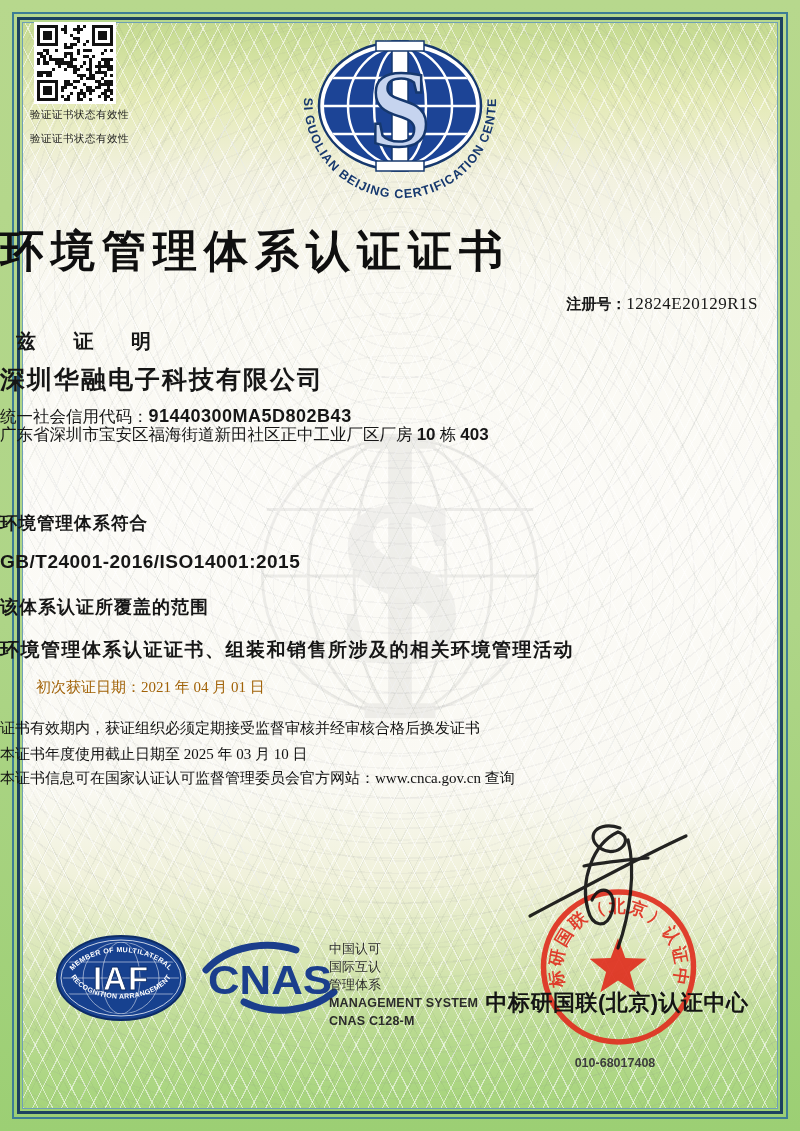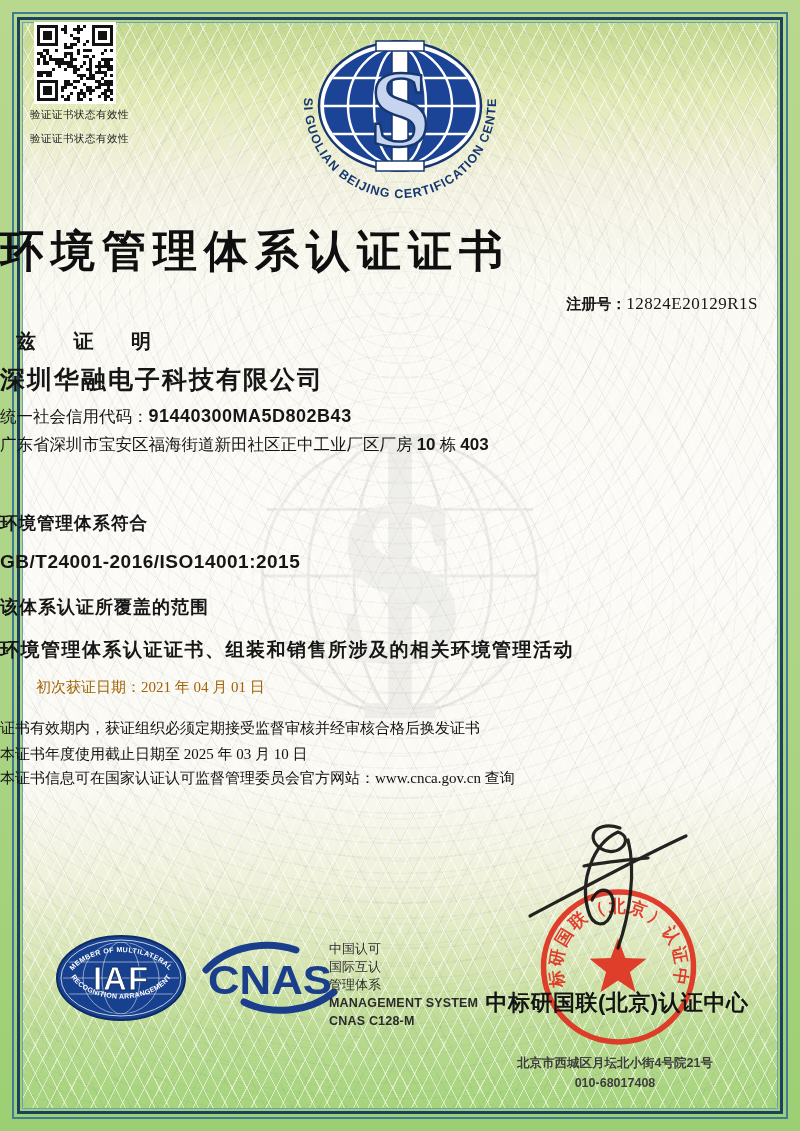--- a/index.html
+++ b/index.html
@@ -43,21 +43,21 @@
 
   
   .cert-title{top:222px;font-size:44px;font-weight:700;letter-spacing:7px;color:#0f0f0f;}
   .reg-line{top:294px;right:42px;font-size:16px;}
   .reg-line .lbl{font-weight:700;font-size:15px;}
   .reg-line .num{font-family:"Liberation Serif",serif;font-size:17px;letter-spacing:.5px;}
   .heading-zz{top:328px;font-size:20px;font-weight:700;letter-spacing:16px;text-indent:16px;}
   .company{top:363px;font-size:25px;font-weight:700;letter-spacing:2px;}
   .credit{top:406px;font-size:16.5px;}
   .credit .code{font-weight:700;font-size:18px;letter-spacing:.5px;margin-top:24px;}
-  .addr{top:434px;font-size:16.5px;}
+  .addr{top:424px;font-size:16.5px;}
   .addr b{font-size:17px;}
 
   .conform{top:511px;font-size:17.5px;font-weight:700;letter-spacing:1px;}
   .std-code{top:551px;font-size:19px;font-weight:700;letter-spacing:.5px;}
   .scope-h{top:595px;font-size:18px;font-weight:700;letter-spacing:1px;}
   .scope{top:637px;font-size:19px;font-weight:700;letter-spacing:1.5px;}
 
   .dates{top:678px;left:36px;width:728px;display:flex;justify-content:space-between;
          font-family:"Liberation Serif",serif;font-size:15px;color:#a16207;}
   .note{font-family:"Liberation Serif",serif;font-size:15px;color:#101010;}
@@ -407,15 +407,14 @@
 
 <div class="abs cnas-text sans">
   <div>中国认可</div>
   <div>国际互认</div>
   <div>管理体系</div>
   <div class="en">MANAGEMENT SYSTEM</div>
   <div class="en">CNAS C128-M</div>
 </div>
 
 <div class="abs footer-addr sans">
-  <div>北京市西城区月坛北小街4号院21号</div>
   <div>010-68017408</div>
 </div>
 
 </body></html>

